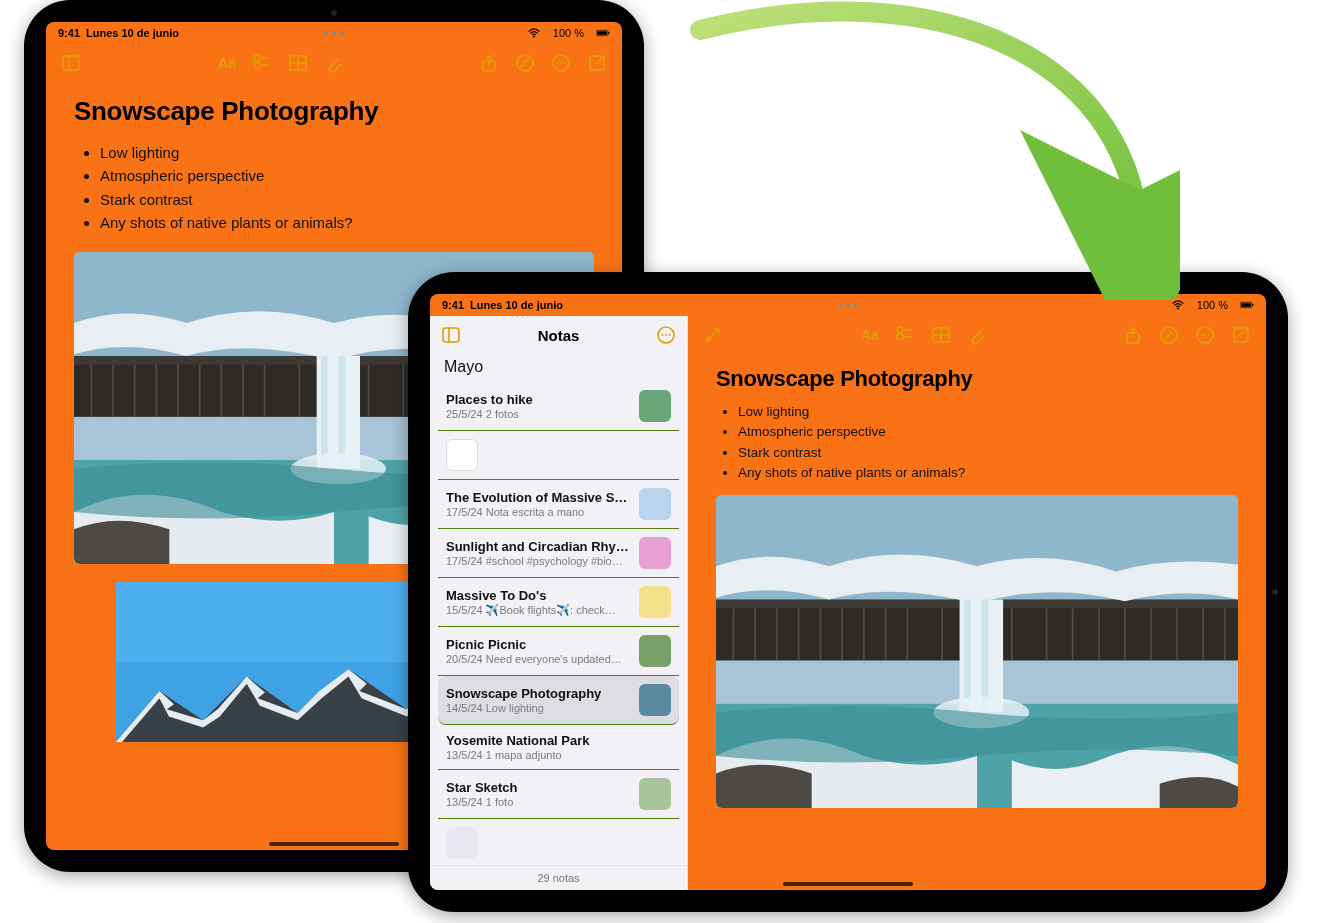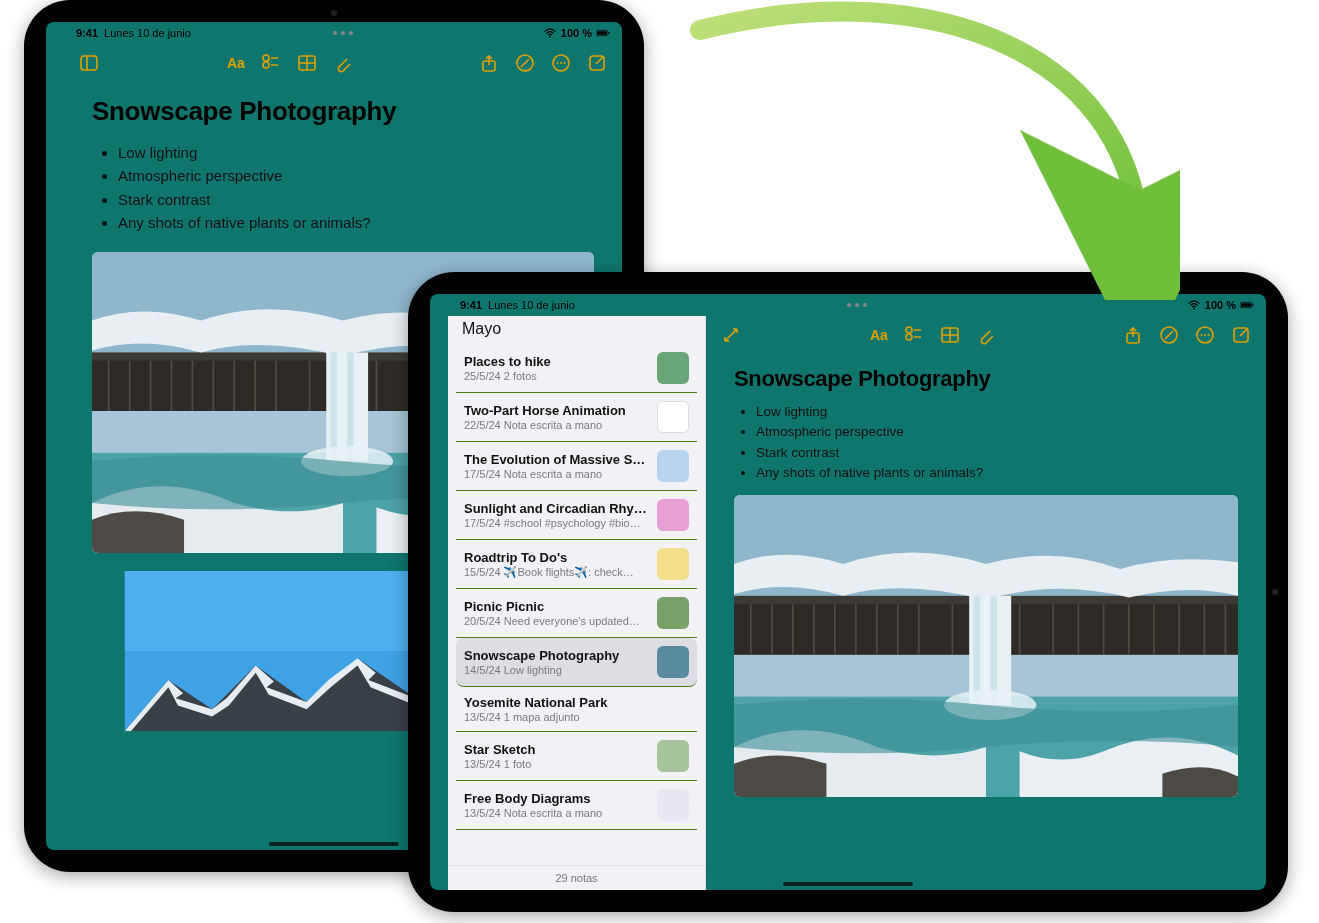--- a/index.html
+++ b/index.html
@@ -15,26 +15,25 @@
   
   .ipad {
     position: absolute;
     background: #000;
     border-radius: 46px;
     box-shadow: 0 4px 18px rgba(0,0,0,.35);
   }
   .ipad .screen {
     position: absolute;
     inset: 22px;
-    background: #0f766e;
+    background: #f97316;
     border-radius: 8px;
     overflow: hidden;
     display: flex;
     flex-direction: column;
-    padding-left: 18px;
   }
   .ipad .camera {
     position:absolute;
     width:6px;height:6px;border-radius:50%;
     background:#222;
     left:50%;top:10px;transform:translateX(-50%);
   }
   .ipad.landscape .camera { left:auto; top:50%; right:10px; transform:translateY(-50%);}
   .ipad .home-ind {
     position:absolute;
@@ -45,22 +44,22 @@
   
   .statusbar {
     height:22px;
     display:flex;align-items:center;justify-content:space-between;
     padding:0 12px;
     font-size:11px;color:#000;
     position:relative;
   }
   .statusbar .sb-left{display:flex;gap:6px;align-items:baseline;}
   .statusbar .sb-time{font-weight:600;}
-  .statusbar .sb-date{font-weight:400;}
-  .statusbar .sb-right{display:flex;gap:4px;align-items:center;font-weight:700;}
+  .statusbar .sb-date{font-weight:700;}
+  .statusbar .sb-right{display:flex;gap:12px;align-items:center;font-weight:400;}
   .statusbar .sb-dots{
     position:absolute;left:50%;top:50%;transform:translate(-50%,-50%);
     display:flex;gap:4px;
   }
   .statusbar .sb-dots span{width:4px;height:4px;border-radius:50%;background:#888;}
   .wifi-icon,.batt-icon{display:inline-flex;}
   .wifi-icon svg,.batt-icon svg{width:14px;height:10px;}
 
   
   .toolbar {
@@ -362,53 +361,62 @@
             <svg viewBox="0 0 21 10">
               <use href="#ic-batt"></use>
             </svg>
           </span>
       </div>
     </div>
 
     <div class="split">
 
       <div class="sidebar">
+        <div class="toolbar">
+          <div class="tbtn">
+              <svg viewBox="0 0 20 20">
+                <use href="#ic-side"></use>
+              </svg>
+            </div>
+          <div class="toolbar-title">Notas</div>
+          <div class="tbtn">
+              <svg viewBox="0 0 20 20">
+                <use href="#ic-more"></use>
+              </svg>
+            </div>
+        </div>
         <div class="month-header">Mayo</div>
         <div class="note-list" id="note-list">
             <div class="note-item">
               <div class="txt">
                 <div class="ttl">Places to hike</div>
                 <div class="sub">25/5/24  2 fotos</div>
               </div>
               <div class="thumb" style="background: rgb(106, 165, 122);"></div>
             </div>
             <div class="note-item">
-              <div class="txt">
-                <div class="ttl">Two-Part Horse Animation</div>
-                <div class="sub">22/5/24  Nota escrita a mano</div>
-              </div>
               <div class="thumb" style="background: rgb(255, 255, 255); border: 1px solid rgb(221, 221, 221);"></div>
             </div>
             <div class="note-item">
               <div class="txt">
                 <div class="ttl">The Evolution of Massive Star…</div>
                 <div class="sub">17/5/24  Nota escrita a mano</div>
               </div>
               <div class="thumb" style="background: rgb(184, 212, 238);"></div>
             </div>
             <div class="note-item">
               <div class="txt">
                 <div class="ttl">Sunlight and Circadian Rhyth…</div>
                 <div class="sub">17/5/24  #school #psychology #bio…</div>
               </div>
               <div class="thumb" style="background: rgb(230, 160, 212);"></div>
             </div>
             <div class="note-item">
               <div class="txt">
-                <div class="ttl">Roadtrip To Do's</div>
+                <div class="ttl">Massive To Do's</div>
                 <div class="sub">15/5/24  ✈️Book flights✈️: check…</div>
               </div>
               <div class="thumb" style="background: rgb(244, 224, 138);"></div>
             </div>
             <div class="note-item">
               <div class="txt">
                 <div class="ttl">Picnic Picnic</div>
                 <div class="sub">20/5/24  Need everyone's updated…</div>
               </div>
               <div class="thumb" style="background: rgb(122, 160, 106);"></div>
@@ -427,24 +435,20 @@
               </div>
             </div>
             <div class="note-item">
               <div class="txt">
                 <div class="ttl">Star Sketch</div>
                 <div class="sub">13/5/24  1 foto</div>
               </div>
               <div class="thumb" style="background: rgb(168, 196, 154);"></div>
             </div>
             <div class="note-item">
-              <div class="txt">
-                <div class="ttl">Free Body Diagrams</div>
-                <div class="sub">13/5/24  Nota escrita a mano</div>
-              </div>
               <div class="thumb" style="background: rgb(232, 232, 240);"></div>
             </div>
           </div>
         <div class="note-count">29 notas</div>
       </div>
 
       <div class="detail">
         <div class="toolbar">
           <div class="tbtn">
               <svg viewBox="0 0 20 20">

